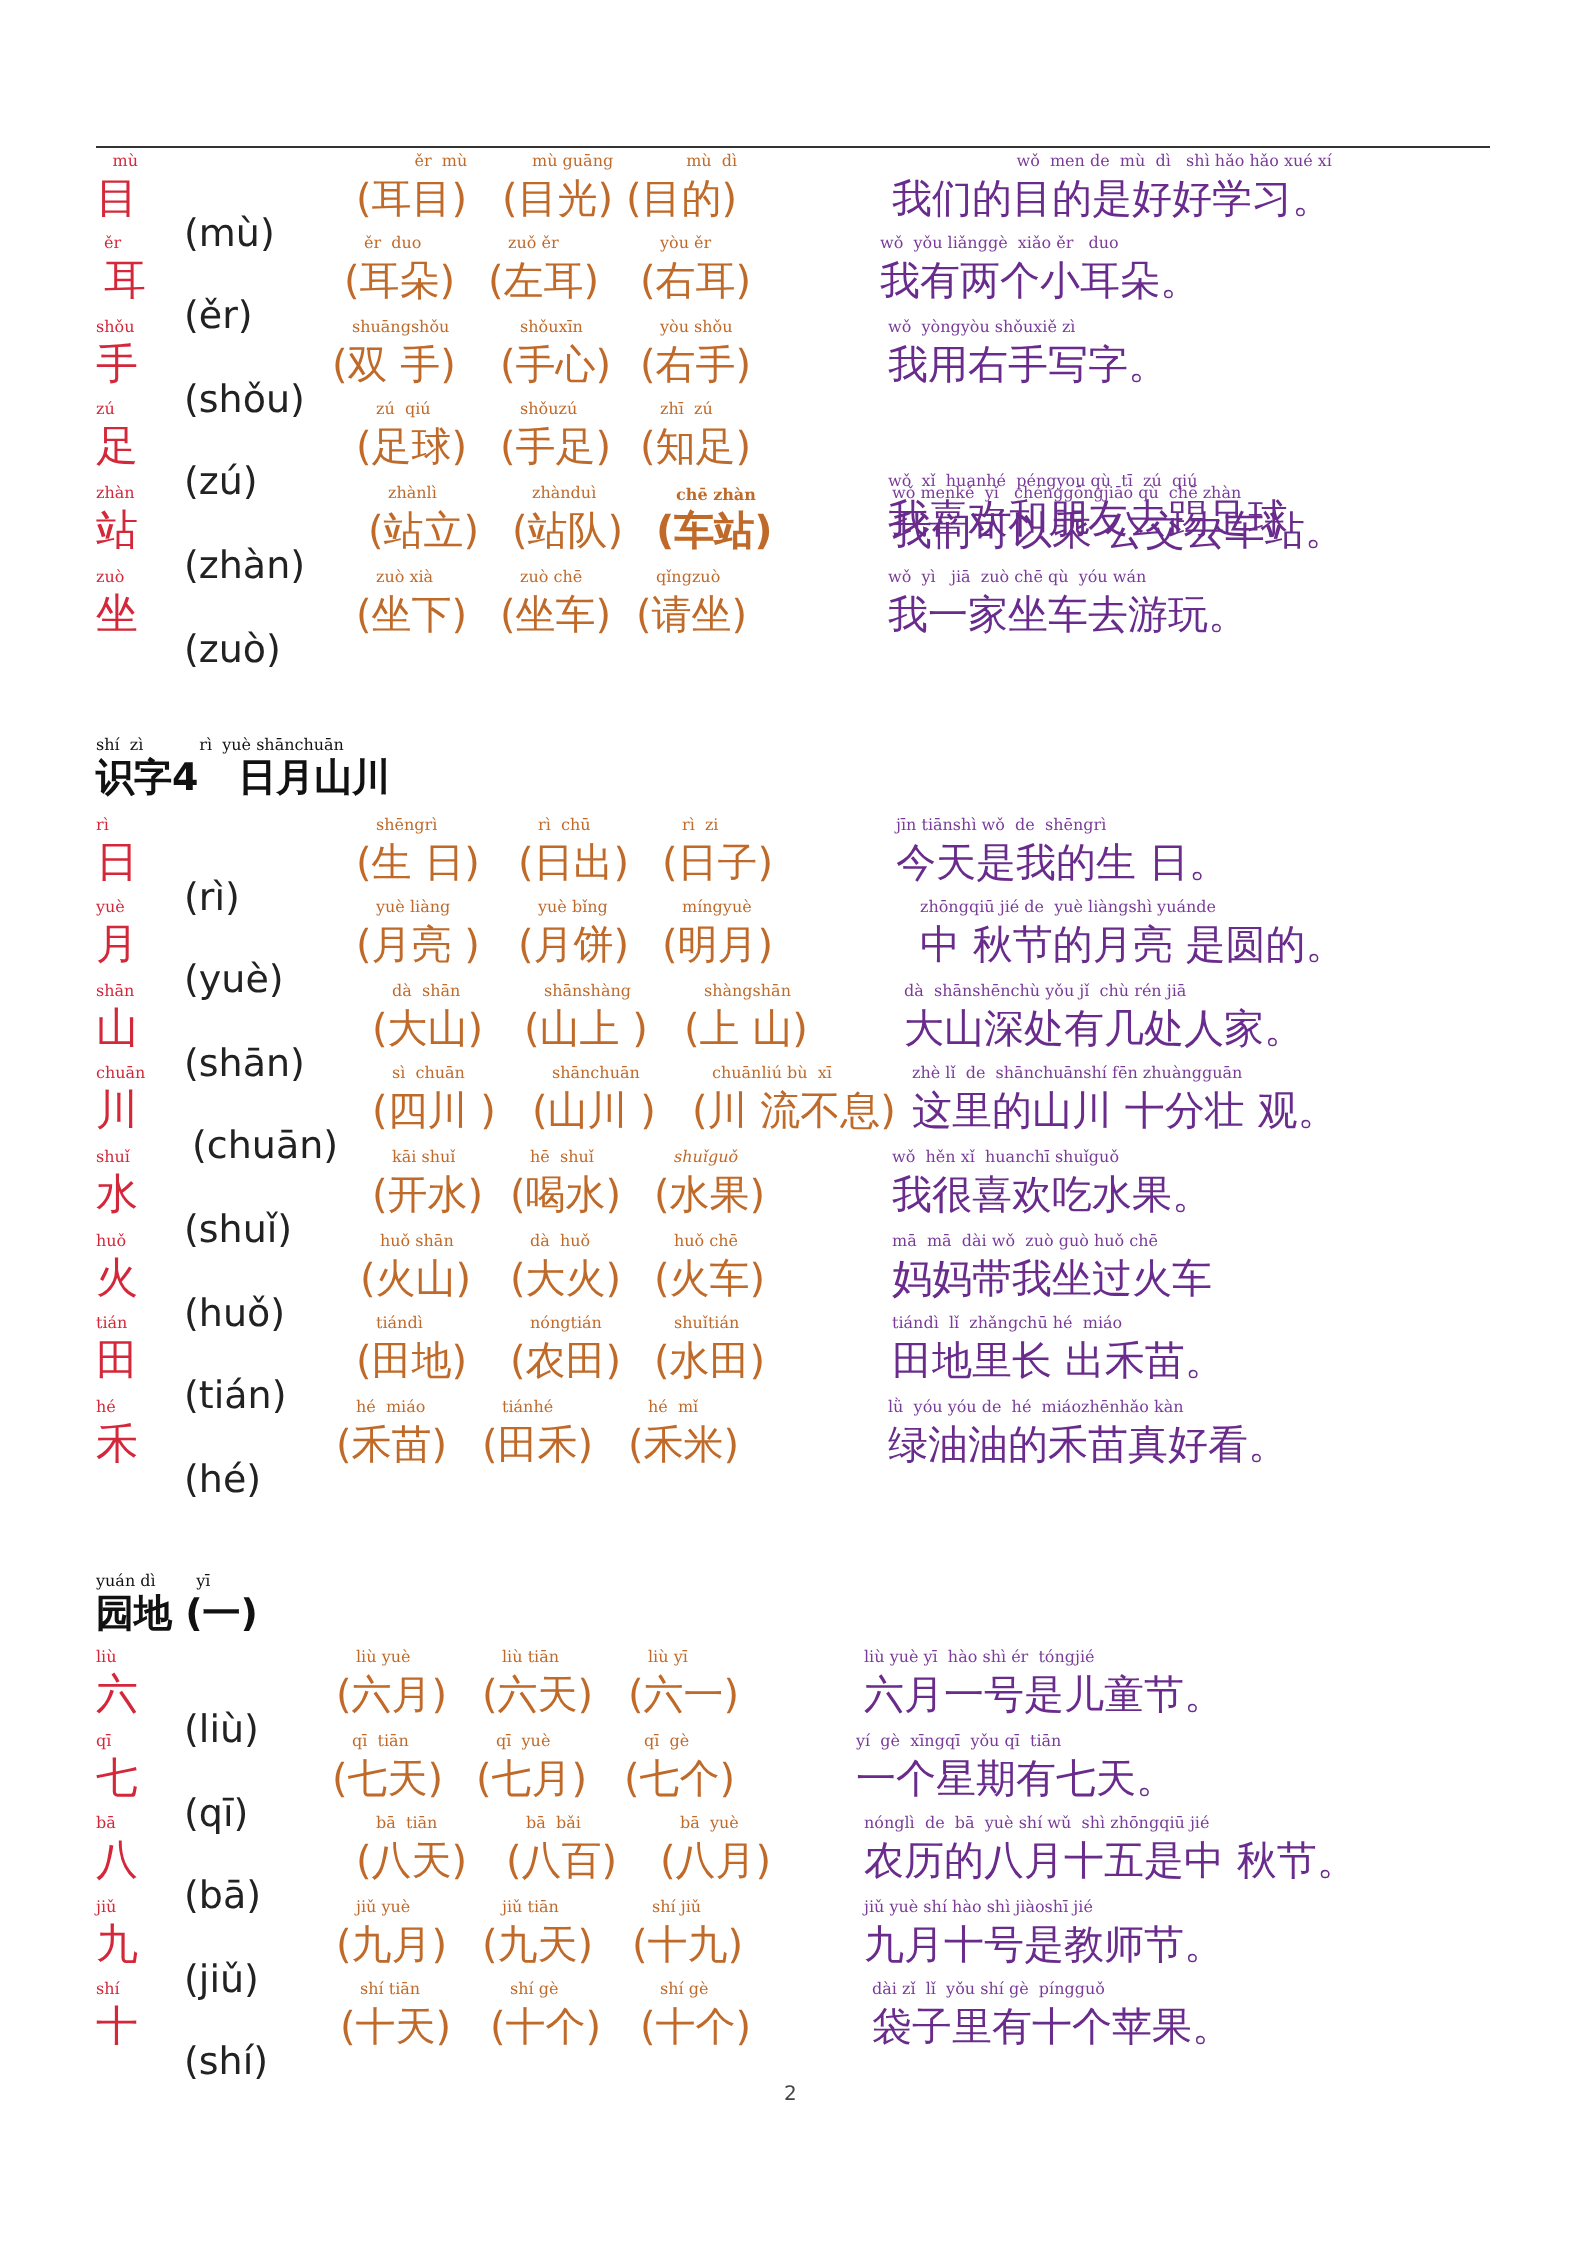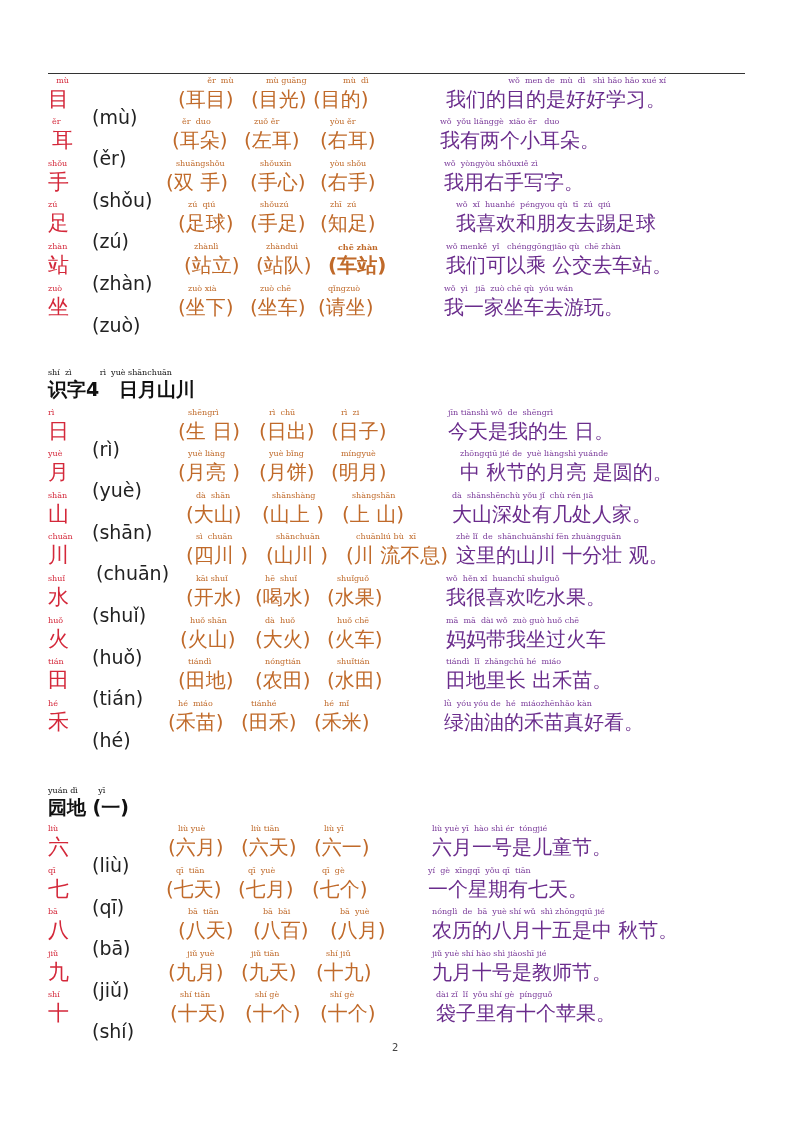--- a/index.html
+++ b/index.html
@@ -108,21 +108,21 @@
         <span class="han">(足球)</span>
       </div>
       <div class="cell word" style="left: 250px;">
         <span class="py" style="padding-left: 10px;">shǒuzú</span>
         <span class="han">(手足)</span>
       </div>
       <div class="cell word" style="left: 320px;">
         <span class="py" style="padding-left: 10px;">zhī  zú</span>
         <span class="han">(知足)</span>
       </div>
-      <div class="cell sent" style="left: 456px;">
+      <div class="cell sent" style="left: 444px; margin-top: 36px;">
         <span class="py">wǒ  xǐ  huanhé  péngyou qù  tī  zú  qiú</span>
         <span class="han">我喜欢和朋友去踢足球</span>
       </div>
     </div>
     <div class="row" style="top: 242px;">
       <div class="cell char" style="left: 48px;">
         <span class="py">zhàn</span>
         <span class="han">站</span>
       </div>
       <div class="cell pin" style="left: 92px;">(zhàn)</div>
@@ -270,21 +270,21 @@
       <div class="cell pin" style="left: 92px;">(shuǐ)</div>
       <div class="cell word" style="left: 186px;">
         <span class="py" style="padding-left: 10px;">kāi shuǐ</span>
         <span class="han">(开水)</span>
       </div>
       <div class="cell word" style="left: 255px;">
         <span class="py" style="padding-left: 10px;">hē  shuǐ</span>
         <span class="han">(喝水)</span>
       </div>
       <div class="cell word" style="left: 327px;">
-        <span class="py" style="padding-left: 10px;">shuǐguǒ</span>
+        <span class="py" style="padding-left: 10px; font-style: italic;">shuǐguǒ</span>
         <span class="han">(水果)</span>
       </div>
       <div class="cell sent" style="left: 446px;">
         <span class="py">wǒ  hěn xǐ  huanchī shuǐguǒ</span>
         <span class="han">我很喜欢吃水果。</span>
       </div>
     </div>
     <div class="row" style="top: 616px;">
       <div class="cell char" style="left: 48px;">
         <span class="py">huǒ</span>
@@ -427,21 +427,21 @@
         <span class="han">农历的八月十五是中 秋节。</span>
       </div>
     </div>
     <div class="row" style="top: 949px;">
       <div class="cell char" style="left: 48px;">
         <span class="py">jiǔ</span>
         <span class="han">九</span>
       </div>
       <div class="cell pin" style="left: 92px;">(jiǔ)</div>
       <div class="cell word" style="left: 168px;">
-        <span class="py" style="padding-left: 10px; text-align: center;">jiǔ yuè</span>
+        <span class="py" style="padding-left: 10px;">jiǔ yuè</span>
         <span class="han">(九月)</span>
       </div>
       <div class="cell word" style="left: 241px;">
         <span class="py" style="padding-left: 10px;">jiǔ tiān</span>
         <span class="han">(九天)</span>
       </div>
       <div class="cell word" style="left: 316px;">
         <span class="py" style="padding-left: 10px;">shí jiǔ</span>
         <span class="han">(十九)</span>
       </div>

